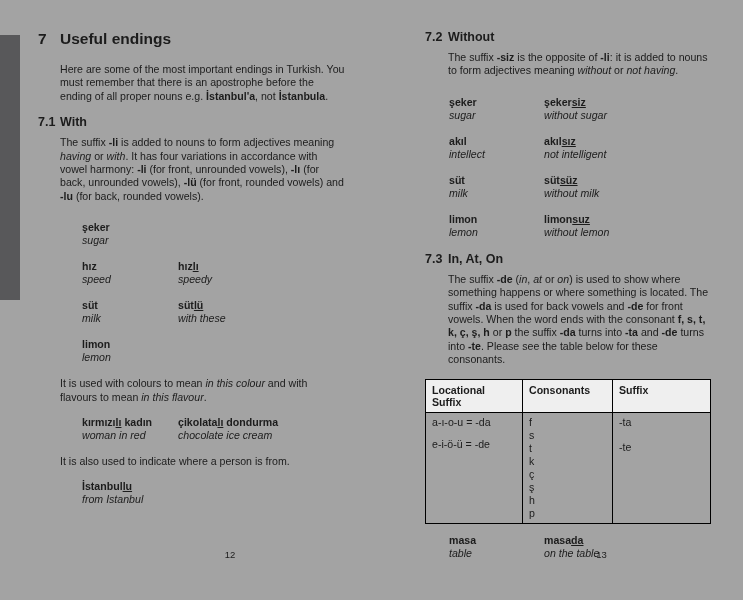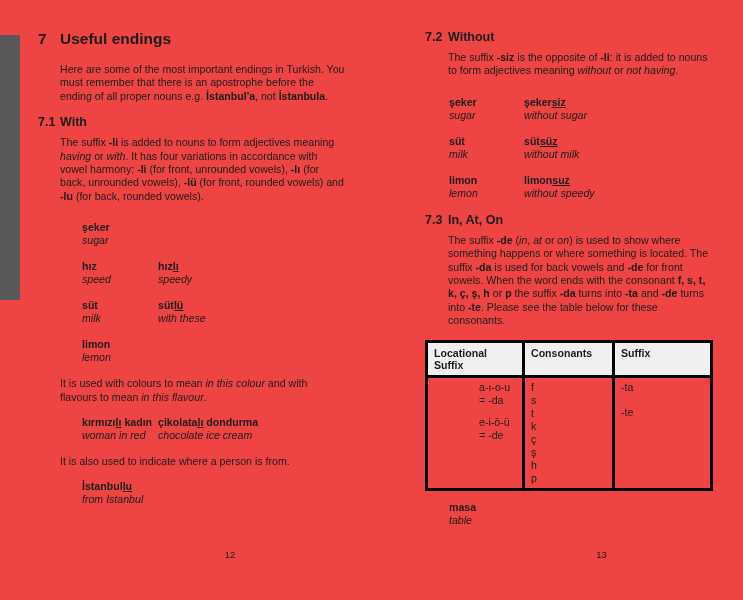--- a/index.html
+++ b/index.html
@@ -2,56 +2,56 @@
 <html style="--tab: #58585a; --table-header-bg: #efefef; --text: #1c1c1c;"><head>
 <meta charset="utf-8">
 <style>
   * { margin:0; padding:0; box-sizing:border-box; }
   html,body { background:#ffffff; }
   body {
     width:743px; height:600px; position:relative; overflow:hidden;
     font-family:"Liberation Sans","DejaVu Sans",sans-serif;
     color:var(--text,#1c1c1c);
   }
-  .page { position:absolute; top:0; height:600px; background:#ef4444; }
+  .page { position:absolute; top:0; height:600px; background:#a3a3a3; }
   .page-left  { left:0;   width:372px; padding:30px 25px 0 60px; }
   .page-right { left:372px; width:371px; padding:30px 33px 8px 76px; }
 
   .chapter-tab { position:absolute; left:0; top:35px; width:20px; height:265px;
                  background:var(--tab,#58585a); }
 
   .chapter-heading { font-size:15.5px; font-weight:bold; margin-left:-22px; margin-bottom:15px; }
   .chapter-heading .num { display:inline-block; width:22px; }
 
   .section-heading { font-size:12.5px; font-weight:bold; margin-bottom:7px; margin-left:-23px; }
   .section-heading .num { display:inline-block; width:23px; }
   .page-left .section-heading { margin-left:-22px; }
   .page-left .section-heading .num { width:22px; }
 
   .body-text { font-size:10.6px; line-height:13.4px; margin-bottom:12px; }
 
   .examples { margin:18px 0 8px 22px; }
   .page-right .examples { margin-left:1px; }
   .examples.tight { margin-top:10px; }
-  .ex-row { display:flex; margin-bottom:13px; }
+  .ex-row { display:flex; margin-bottom:13px;gap:20px; }
   .ex-cell { flex:0 0 76px; padding-right:4px; }
   .page-right .ex-cell { flex:0 0 75px; }
   .ex-word  { font-weight:bold; font-size:10.6px; line-height:13px; white-space:nowrap; }
   .ex-gloss { font-style:italic;  font-size:10.6px; line-height:13px; white-space:nowrap; }
 
   .gram-table { border-collapse:collapse; width:285px; margin:2px 0 10px -23px;
                 font-size:10.6px; table-layout:fixed; }
-  .gram-table th, .gram-table td { border:3px solid #000000; text-align:left; vertical-align:top; }
+  .gram-table th, .gram-table td { border:1px solid #000000; text-align:left; vertical-align:top; }
   .gram-table th { font-weight:bold; background:var(--table-header-bg,#efefef);
                    padding:4px 6px; height:20px; }
   .gram-table td { padding:3px 6px; }
   .col-loc { width:97px; } .col-cons { width:90px; } .col-suf { width:98px; }
   .cons-cell div { line-height:13px; }
   .loc-cell { padding-top:32px; }
-  .loc-cell div { line-height:13px; margin-bottom:9px;margin-left:45px; }
+  .loc-cell div { line-height:13px; margin-bottom:9px; }
   .suf-cell div { line-height:13px; }
   .suf-cell .suf-te { margin-top:12px; }
 
   .page-num { position:absolute; bottom:40px; left:0; width:100%; text-align:center;
               font-size:9.5px;margin-left:44px; }
 </style>
 </head>
 <body>
 
 <div class="page page-left">
@@ -147,36 +147,46 @@
         <div class="ex-word">şeker</div>
         <div class="ex-gloss">sugar</div>
       </div>
       <div class="ex-cell">
         <div class="ex-word">şeker<u>siz</u></div>
         <div class="ex-gloss">without sugar</div>
       </div>
     </div>
     <div class="ex-row">
       <div class="ex-cell">
+        <div class="ex-word">akıl</div>
+        <div class="ex-gloss">intellect</div>
+      </div>
+      <div class="ex-cell">
+        <div class="ex-word">akıl<u>sız</u></div>
+        <div class="ex-gloss">not intelligent</div>
+      </div>
+    </div>
+    <div class="ex-row">
+      <div class="ex-cell">
         <div class="ex-word">süt</div>
         <div class="ex-gloss">milk</div>
       </div>
       <div class="ex-cell">
         <div class="ex-word">süt<u>süz</u></div>
         <div class="ex-gloss">without milk</div>
       </div>
     </div>
     <div class="ex-row">
       <div class="ex-cell">
         <div class="ex-word">limon</div>
         <div class="ex-gloss">lemon</div>
       </div>
       <div class="ex-cell">
         <div class="ex-word">limon<u>suz</u></div>
-        <div class="ex-gloss">without speedy</div>
+        <div class="ex-gloss">without lemon</div>
       </div>
     </div>
   </div>
 
   <div class="section-heading">
     <span class="num">7.3</span><span>In, At, On</span>
   </div>
 
   <p class="body-text">The suffix <b>-de</b> (<i>in</i>, <i>at</i> or <i>on</i>) is used to show where something happens or where something is located. The suffix <b>-da</b> is used for back vowels and <b>-de</b> for front vowels. When the word ends with the consonant <b>f, s, t, k, ç, ş, h</b> or <b>p</b> the suffix <b>-da</b> turns into <b>-ta</b> and <b>-de</b> turns into <b>-te</b>. Please see the table below for these consonants.</p>
 
@@ -216,17 +226,21 @@
       </tr>
     </tbody>
   </table>
 
   <div class="examples tight">
     <div class="ex-row">
       <div class="ex-cell">
         <div class="ex-word">masa</div>
         <div class="ex-gloss">table</div>
       </div>
+      <div class="ex-cell">
+        <div class="ex-word">masa<u>da</u></div>
+        <div class="ex-gloss">on the table</div>
+      </div>
     </div>
   </div>
 
   <div class="page-num">13</div>
 </div>
 
 </body></html>

